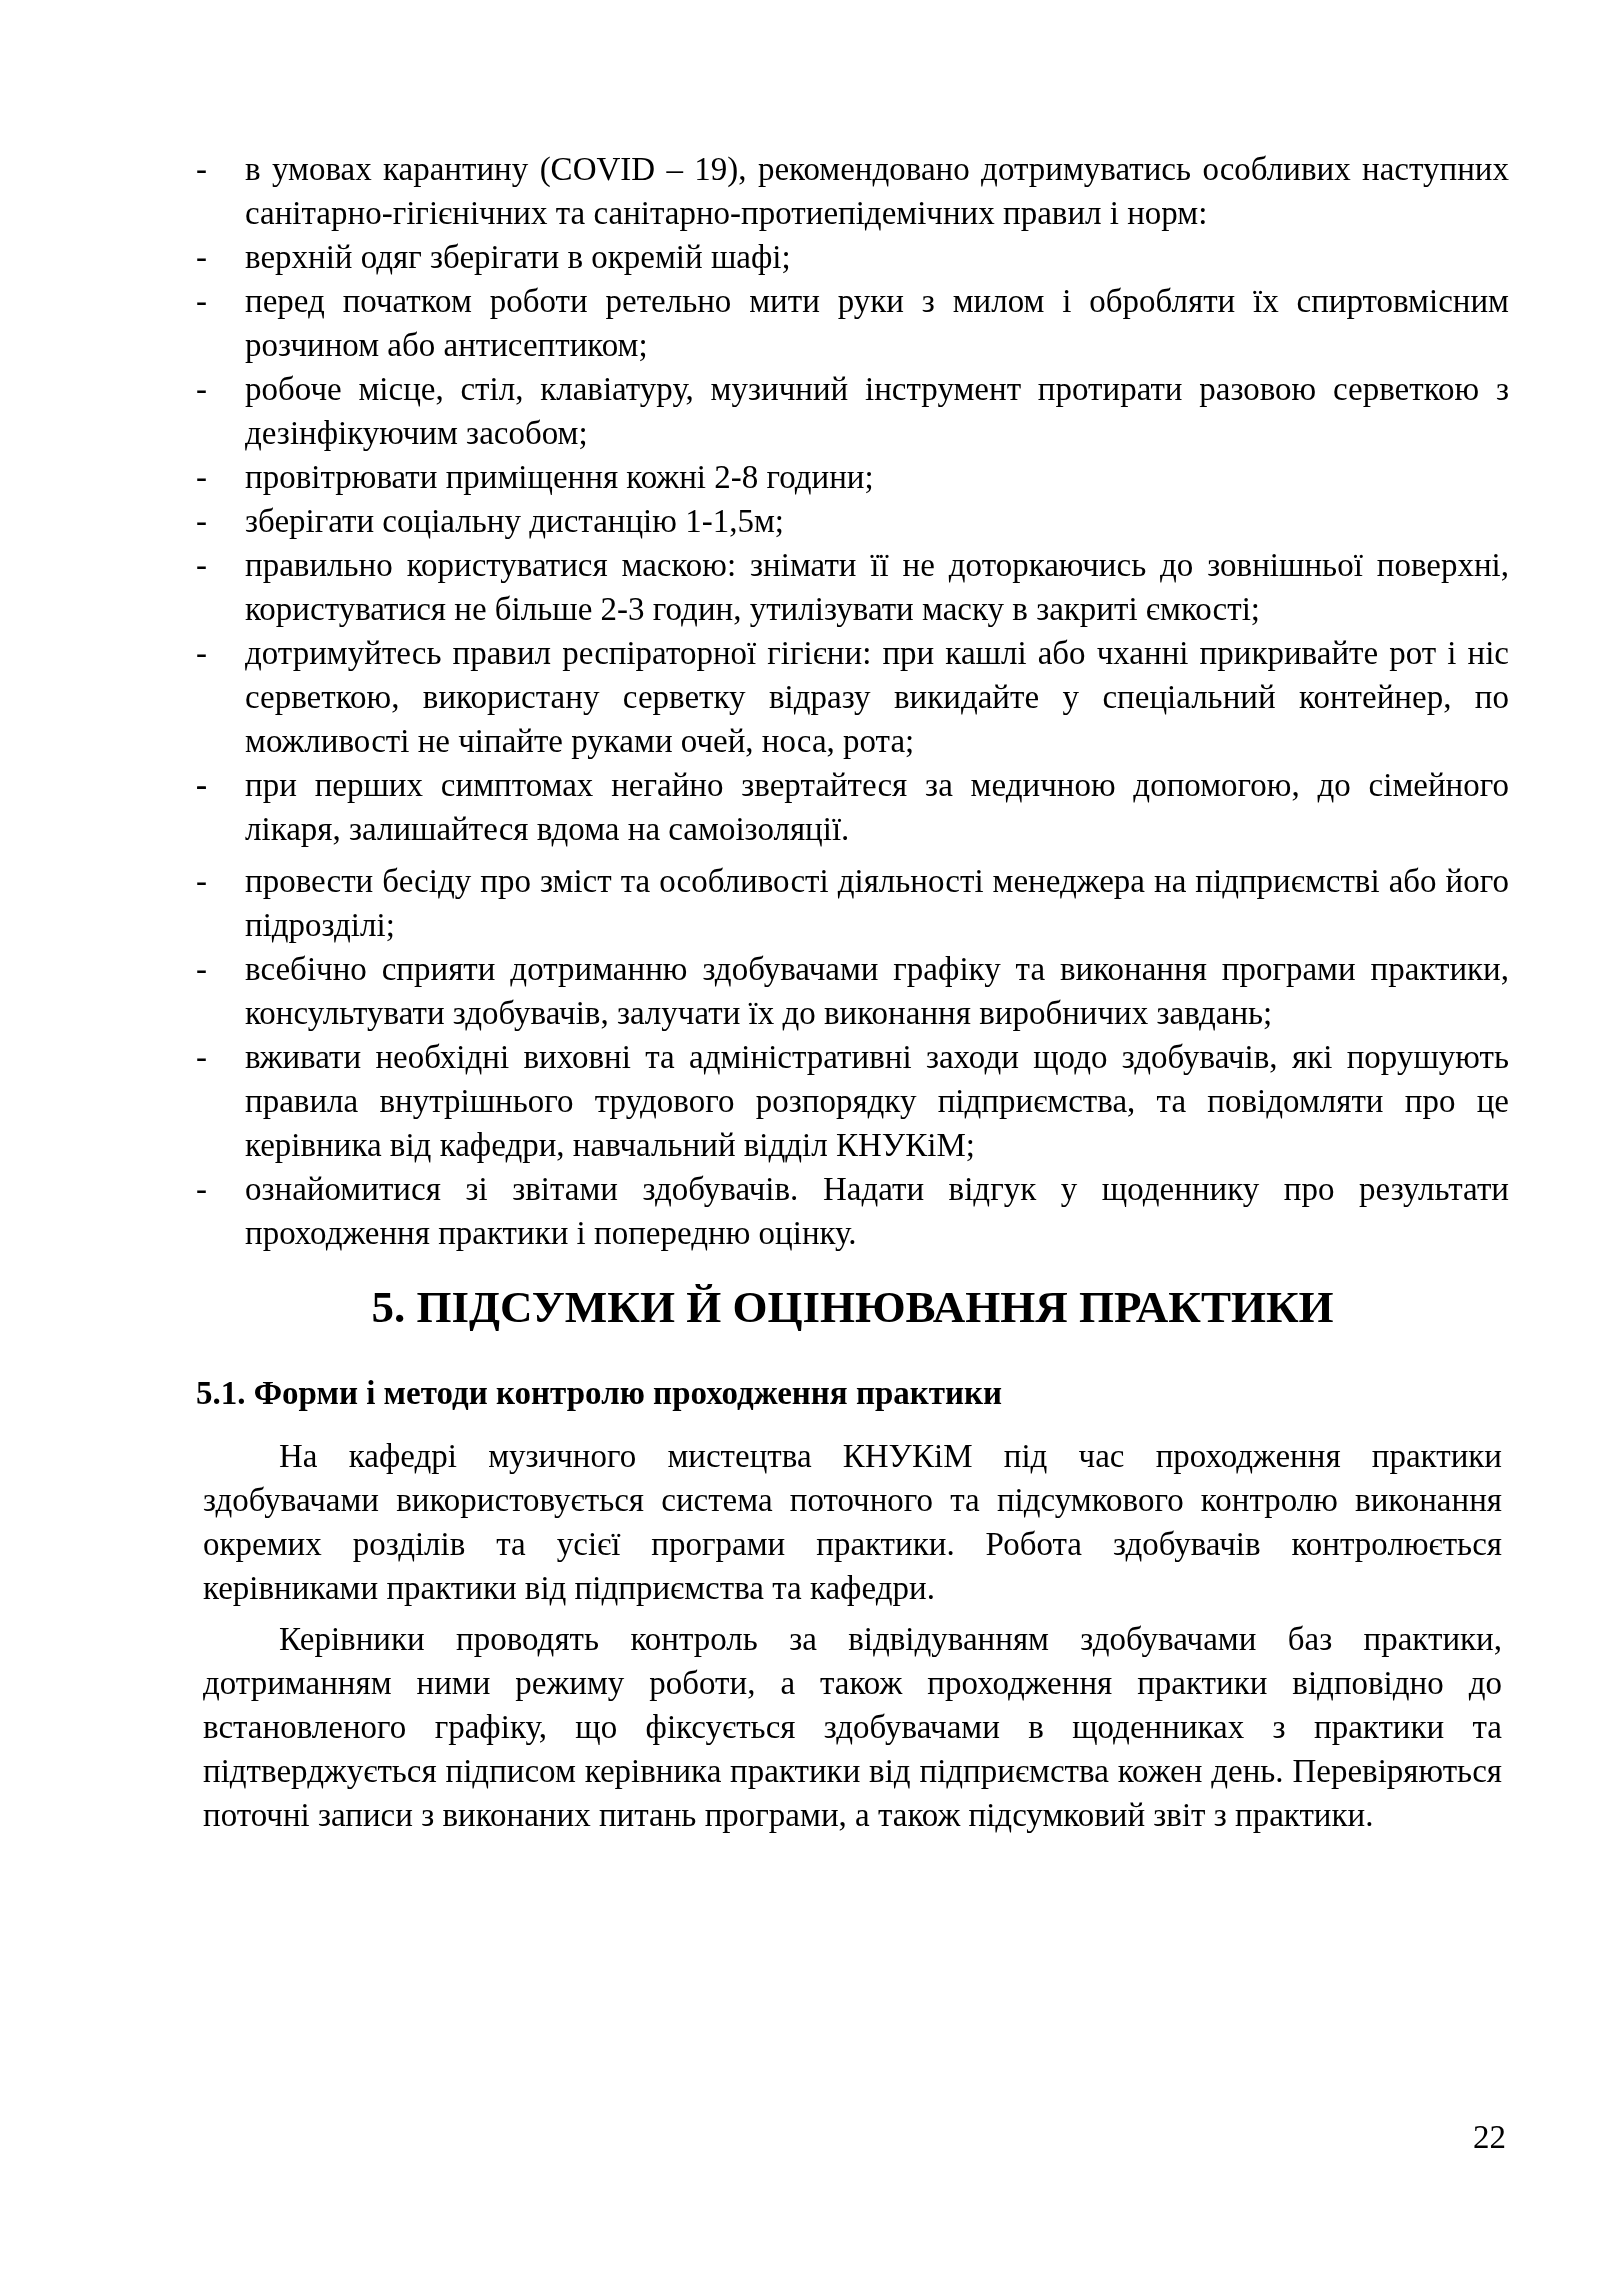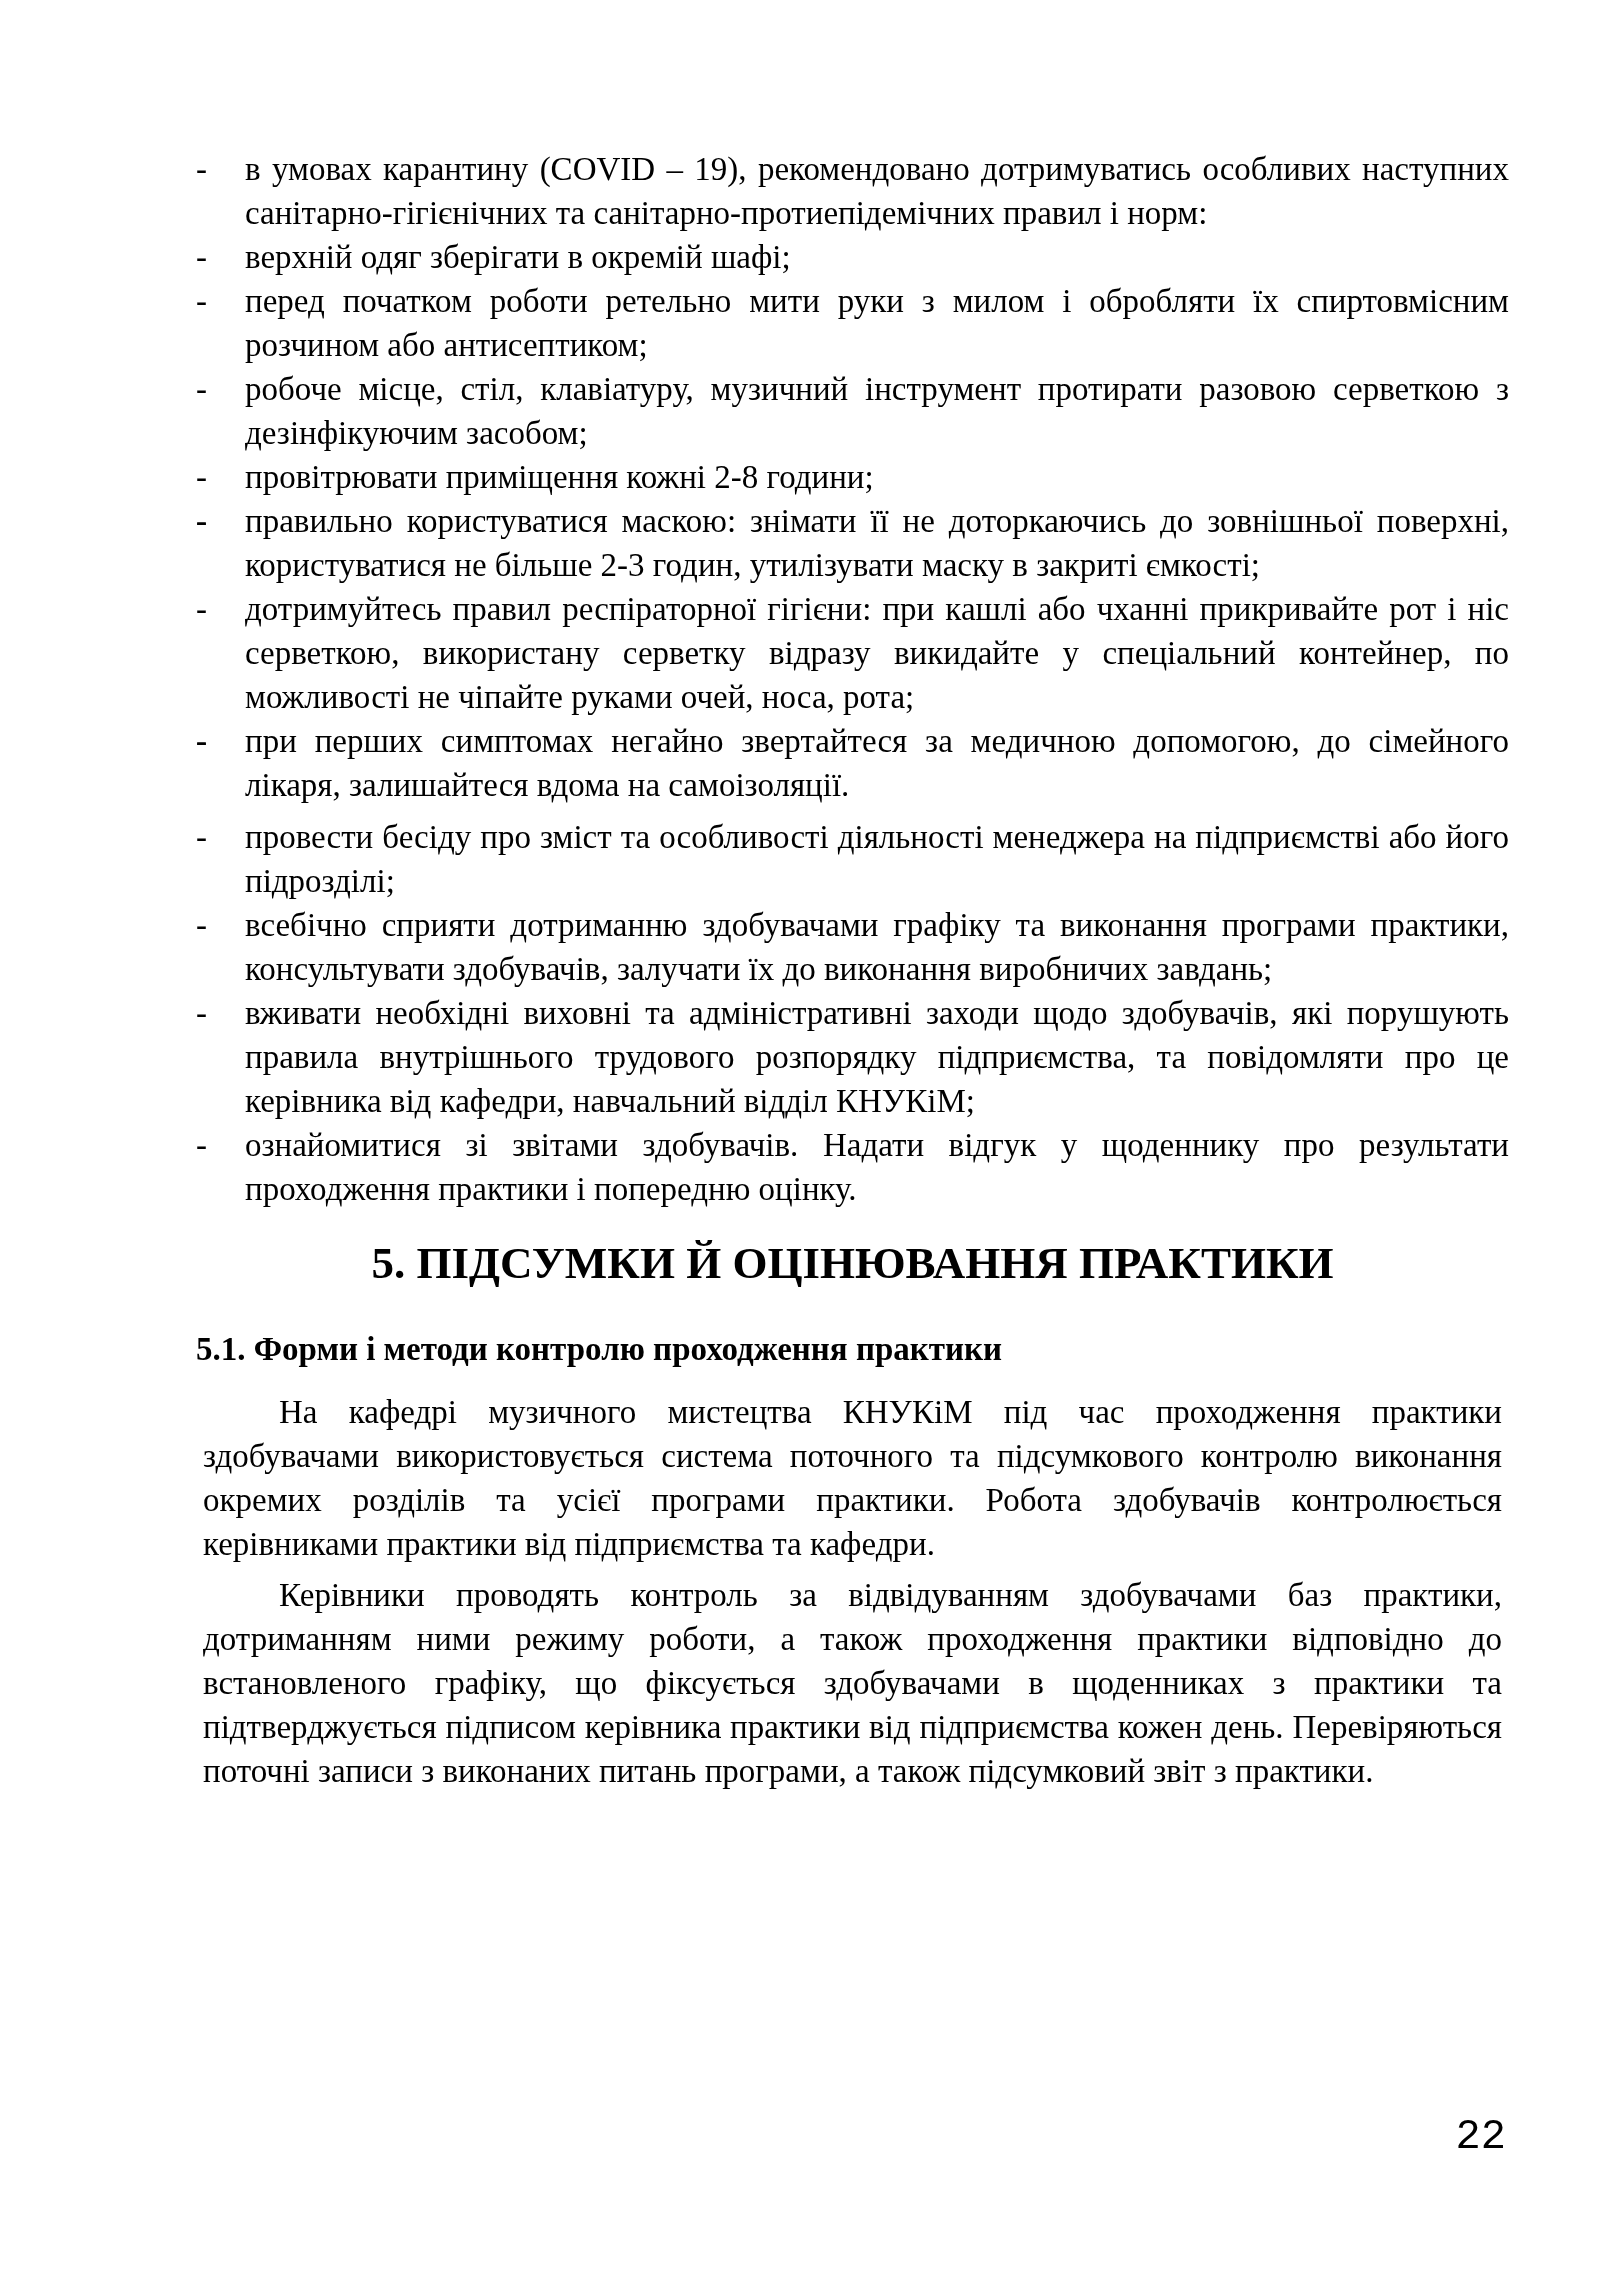--- a/index.html
+++ b/index.html
@@ -58,38 +58,37 @@
   }
   .para {
     margin: 7px;
     text-align: justify;
     text-indent: 76px;
   }
   .page-number {
     position: absolute;
     right: 115px;
     top: 2115px;
-    font-size: 42px;
+    font-size: 33px;
     line-height: 44px;
-    font-family: Liberation Mono, monospace;
   }
 </style>
 </head>
 <body>
 
 <div class="page">
   <div class="content">
 
     <div class="bullet-list">
       <div class="li"><span class="dash">-</span><span>в умовах карантину (COVID – 19), рекомендовано дотримуватись особливих наступних санітарно-гігієнічних та санітарно-протиепідемічних правил і норм:</span></div>
       <div class="li"><span class="dash">-</span><span>верхній одяг зберігати в окремій шафі;</span></div>
       <div class="li"><span class="dash">-</span><span>перед початком роботи ретельно мити руки з милом і обробляти їх спиртовмісним розчином або антисептиком;</span></div>
       <div class="li"><span class="dash">-</span><span>робоче місце, стіл, клавіатуру, музичний інструмент протирати разовою серветкою з дезінфікуючим засобом;</span></div>
       <div class="li"><span class="dash">-</span><span>провітрювати приміщення кожні 2-8 години;</span></div>
-      <div class="li"><span class="dash">-</span></div>
+      <div class="li"><span class="dash">-</span><span>зберігати соціальну дистанцію 1-1,5м;</span></div>
       <div class="li"><span class="dash">-</span><span>правильно користуватися маскою: знімати її не доторкаючись до зовнішньої поверхні, користуватися не більше 2-3 годин, утилізувати маску в закриті ємкості;</span></div>
       <div class="li"><span class="dash">-</span><span>дотримуйтесь правил респіраторної гігієни: при кашлі або чханні прикривайте рот і ніс серветкою, використану серветку відразу викидайте у спеціальний контейнер, по можливості не чіпайте руками очей, носа, рота;</span></div>
       <div class="li"><span class="dash">-</span></div>
       <div class="li"><span class="dash">-</span><span>при перших симптомах негайно звертайтеся за медичною допомогою, до сімейного лікаря, залишайтеся вдома на самоізоляції.</span></div>
       <div class="li gap-before"><span class="dash">-</span><span>провести бесіду про зміст та особливості діяльності менеджера на підприємстві або його підрозділі;</span></div>
       <div class="li"><span class="dash">-</span><span>всебічно сприяти дотриманню здобувачами графіку та виконання програми практики, консультувати здобувачів, залучати їх до виконання виробничих завдань;</span></div>
       <div class="li"><span class="dash">-</span><span>вживати необхідні виховні та адміністративні заходи щодо здобувачів, які порушують правила внутрішнього трудового розпорядку підприємства, та повідомляти про це керівника від кафедри, навчальний відділ КНУКіМ;</span></div>
       <div class="li"><span class="dash">-</span><span>ознайомитися зі звітами здобувачів. Надати відгук у щоденнику про результати проходження практики і попередню оцінку.</span></div>
     </div>
 

